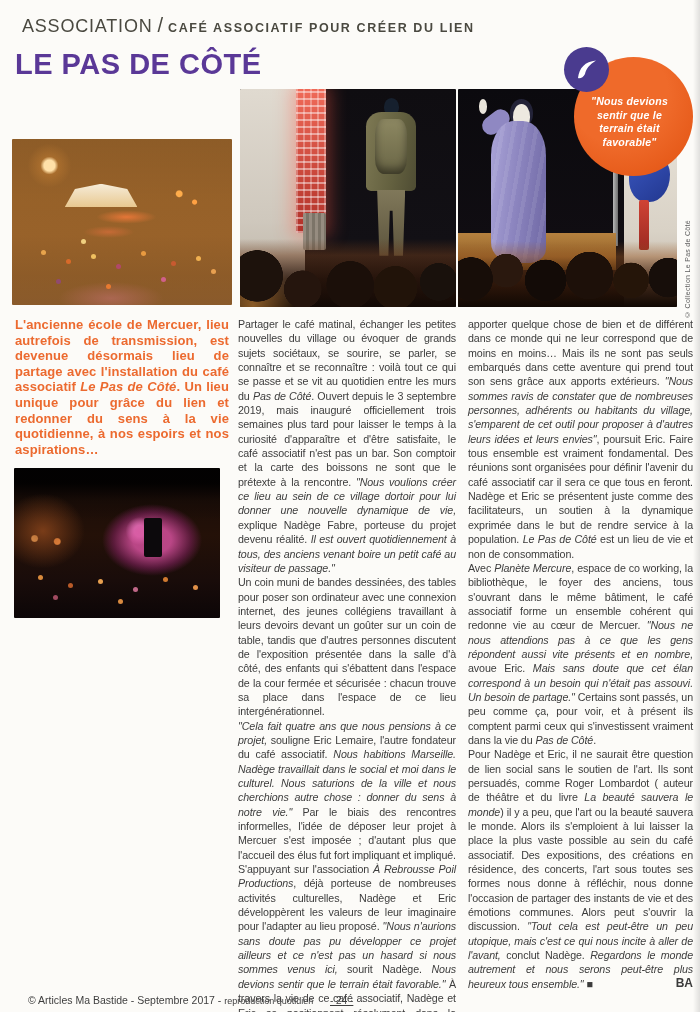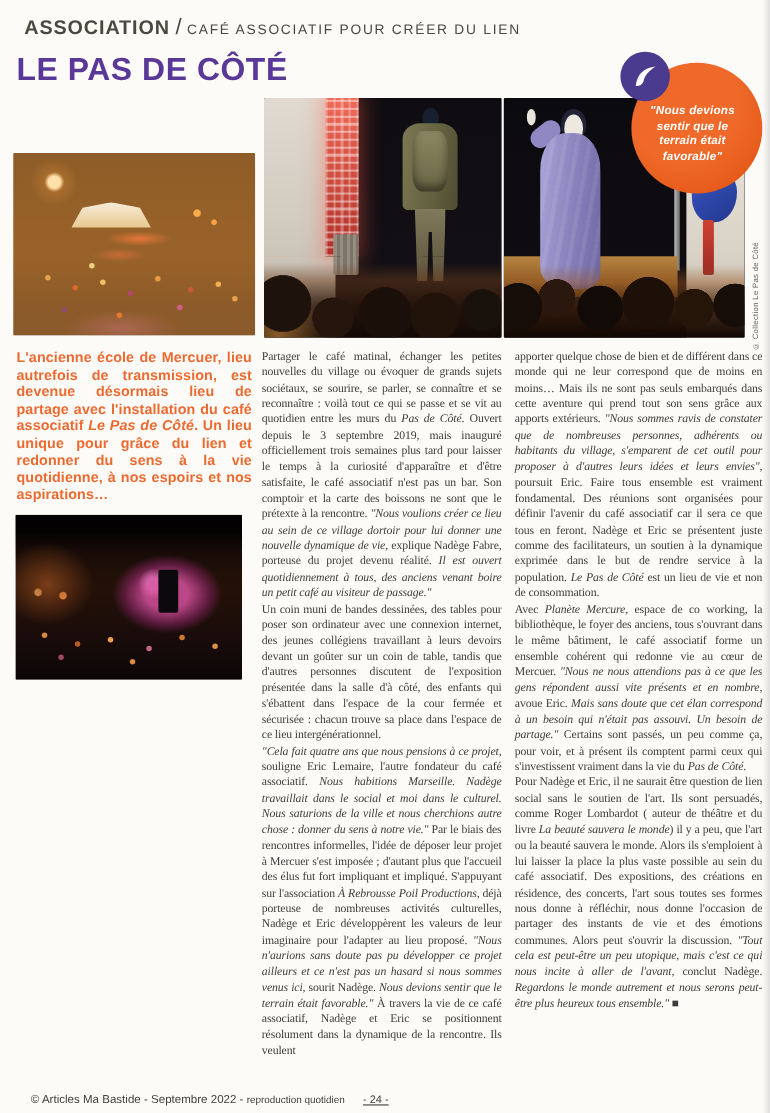--- a/index.html
+++ b/index.html
@@ -2,23 +2,23 @@
 <html><head>
 <meta charset="utf-8">
 <style>
   html,body{margin:0;padding:0;background:#e8e8e8;}
   .page{position:relative;width:700px;height:1012px;background:#fcfbf8;overflow:hidden;
         font-family:"Liberation Sans",sans-serif;}
   .it{font-style:italic;}
 
   
   .kicker{position:absolute;left:22px;top:14px;color:#4a4940;white-space:nowrap;}
-  .kicker .sec{font-size:18px;font-weight:700;letter-spacing:.8px;}
+  .kicker .sec{font-size:18px;font-weight:400;letter-spacing:.8px;}
   .kicker .slash{font-size:20px;font-weight:400;margin:0 5px;}
-  .kicker .sub{font-size:12.5px;font-weight:400;letter-spacing:1.6px;margin-top:44px;}
+  .kicker .sub{font-size:12.5px;font-weight:700;letter-spacing:1.6px;margin-top:44px;}
   .page-title{position:absolute;left:15px;top:48px;font-size:29px;font-weight:700;
               letter-spacing:.5px;color:#5a3897;}
 
   
   .photo{position:absolute;overflow:hidden;border-radius:1px;}
 
   
   .photo1{left:12px;top:139px;width:220px;height:166px;
     background:
       radial-gradient(circle 9px at 17% 16%, #ffe0a8 60%, rgba(255,170,70,.5) 100%),
@@ -120,21 +120,21 @@
   .credit{position:absolute;left:684px;top:186px;height:132px;writing-mode:vertical-rl;
     transform:rotate(180deg);font-size:7px;color:#5c5c5c;letter-spacing:.3px;white-space:nowrap;}
 
   
   .intro{position:absolute;left:15px;top:317px;width:214px;color:#ec6a2f;font-size:13px;
     font-weight:600;line-height:15.6px;text-align:justify;letter-spacing:.1px;}
   .col{position:absolute;top:317px;color:#3c3c3c;font-size:10.7px;line-height:14.35px;
     text-align:justify;letter-spacing:-0.1px;}
   .col-mid{left:238px;width:218px;}
   .col-right{left:468px;width:225px;}
-  .col p{margin:0;font-family:Liberation Serif, serif;}
+  .col p{margin:0;}
   .col h3{margin:9px 0 2px 0;font-size:11.4px;font-weight:700;color:#1e1e1e;letter-spacing:0;}
   .author{position:absolute;left:468px;top:976px;width:225px;text-align:right;font-size:12px;
     font-weight:700;color:#3a3a3a;}
 
   
   .footer-copy{position:absolute;left:28px;top:994px;color:#3e3e3e;font-size:10.5px;white-space:nowrap;}
   .footer-copy .small{font-size:9px;}
   .footer-page{position:absolute;left:330px;top:995px;color:#3e3e3e;font-size:10px;text-decoration:underline;}
 
   .scan-edge{position:absolute;right:0;top:0;width:7px;height:100%;
@@ -207,20 +207,21 @@
     <p><span>Un coin muni de bandes dessinées, des tables pour poser son ordinateur avec une connexion internet, des jeunes collégiens travaillant à leurs devoirs devant un goûter sur un coin de table, tandis que d'autres personnes discutent de l'exposition présentée dans la salle d'à côté, des enfants qui s'ébattent dans l'espace de la cour fermée et sécurisée : chacun trouve sa place dans l'espace de ce lieu intergénérationnel.</span></p>
     <p><span class="it">"Cela fait quatre ans que nous pensions à ce projet,</span><span> souligne Eric Lemaire, l'autre fondateur du café associatif. </span><span class="it">Nous habitions Marseille. Nadège travaillait dans le social et moi dans le culturel. Nous saturions de la ville et nous cherchions autre chose : donner du sens à notre vie."</span><span> Par le biais des rencontres informelles, l'idée de déposer leur projet à Mercuer s'est imposée ; d'autant plus que l'accueil des élus fut fort impliquant et impliqué. S'appuyant sur l'association </span><span class="it">À Rebrousse Poil Productions</span><span>, déjà porteuse de nombreuses activités culturelles, Nadège et Eric développèrent les valeurs de leur imaginaire pour l'adapter au lieu proposé. </span><span class="it">"Nous n'aurions sans doute pas pu développer ce projet ailleurs et ce n'est pas un hasard si nous sommes venus ici,</span><span> sourit Nadège. </span><span class="it">Nous devions sentir que le terrain était favorable."</span><span> À travers la vie de ce café associatif, Nadège et Eric se positionnent résolument dans la dynamique de la rencontre. Ils veulent</span></p>
   </div>
 
   <div class="col col-right">
     <p><span>apporter quelque chose de bien et de différent dans ce monde qui ne leur correspond que de moins en moins… Mais ils ne sont pas seuls embarqués dans cette aventure qui prend tout son sens grâce aux apports extérieurs. </span><span class="it">"Nous sommes ravis de constater que de nombreuses personnes, adhérents ou habitants du village, s'emparent de cet outil pour proposer à d'autres leurs idées et leurs envies"</span><span>, poursuit Eric. Faire tous ensemble est vraiment fondamental. Des réunions sont organisées pour définir l'avenir du café associatif car il sera ce que tous en feront. Nadège et Eric se présentent juste comme des facilitateurs, un soutien à la dynamique exprimée dans le but de rendre service à la population. </span><span class="it">Le Pas de Côté</span><span> est un lieu de vie et non de consommation.</span></p>
     <p><span>Avec </span><span class="it">Planète Mercure</span><span>, espace de co working, la bibliothèque, le foyer des anciens, tous s'ouvrant dans le même bâtiment, le café associatif forme un ensemble cohérent qui redonne vie au cœur de Mercuer. </span><span class="it">"Nous ne nous attendions pas à ce que les gens répondent aussi vite présents et en nombre,</span><span> avoue Eric. </span><span class="it">Mais sans doute que cet élan correspond à un besoin qui n'était pas assouvi. Un besoin de partage."</span><span> Certains sont passés, un peu comme ça, pour voir, et à présent ils comptent parmi ceux qui s'investissent vraiment dans la vie du </span><span class="it">Pas de Côté</span><span>.</span></p>
     <p><span>Pour Nadège et Eric, il ne saurait être question de lien social sans le soutien de l'art. Ils sont persuadés, comme Roger Lombardot ( auteur de théâtre et du livre </span><span class="it">La beauté sauvera le monde</span><span>) il y a peu, que l'art ou la beauté sauvera le monde. Alors ils s'emploient à lui laisser la place la plus vaste possible au sein du café associatif. Des expositions, des créations en résidence, des concerts, l'art sous toutes ses formes nous donne à réfléchir, nous donne l'occasion de partager des instants de vie et des émotions communes. Alors peut s'ouvrir la discussion. </span><span class="it">"Tout cela est peut-être un peu utopique, mais c'est ce qui nous incite à aller de l'avant,</span><span> conclut Nadège. </span><span class="it">Regardons le monde autrement et nous serons peut-être plus heureux tous ensemble."</span><span> ■</span></p>
   </div>
 
+  <div class="author">BA</div>
 
   <div class="footer-copy">
-    <span>© Articles Ma Bastide - Septembre 2022 - </span><span class="small">reproduction quotidien</span>
+    <span>© Articles Ma Bastide - Septembre 2017 - </span><span class="small">reproduction quotidien</span>
   </div>
   <div class="footer-page">- 24 -</div>
 
   <div class="scan-edge"></div>
 </div>
 
 </body></html>

